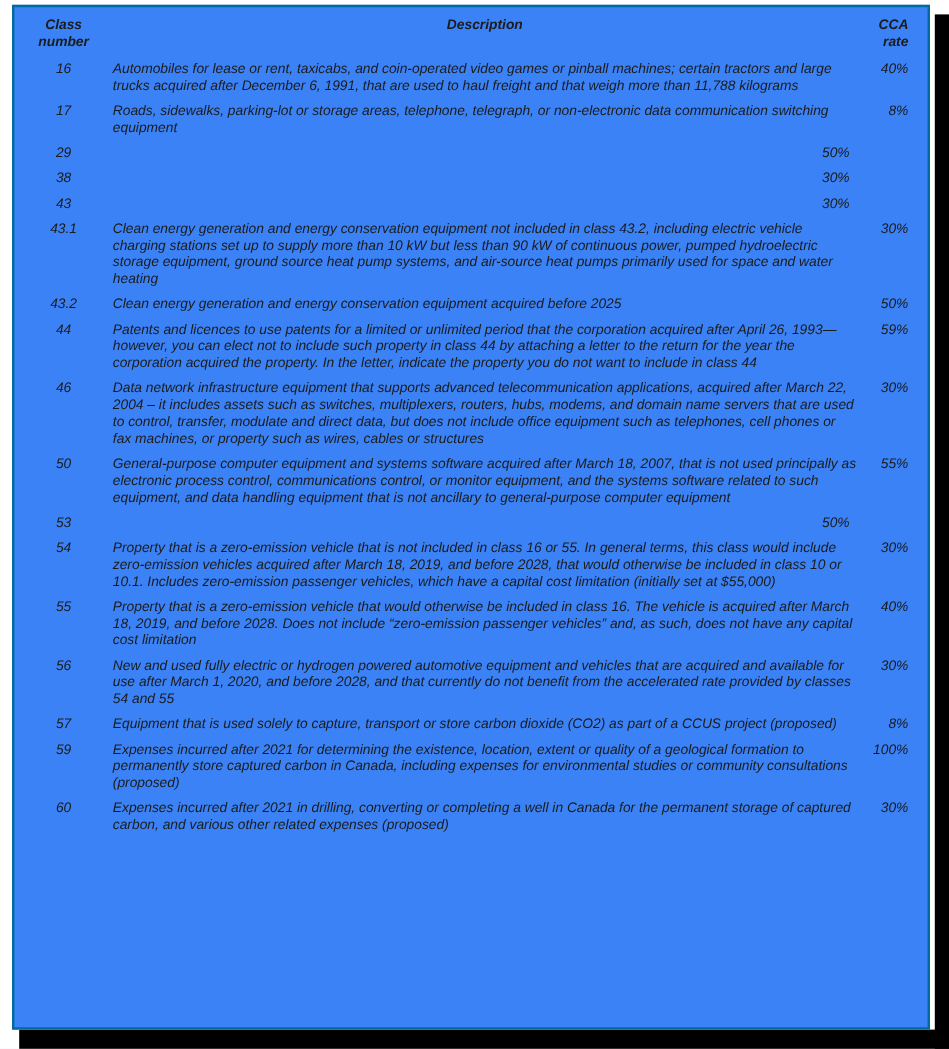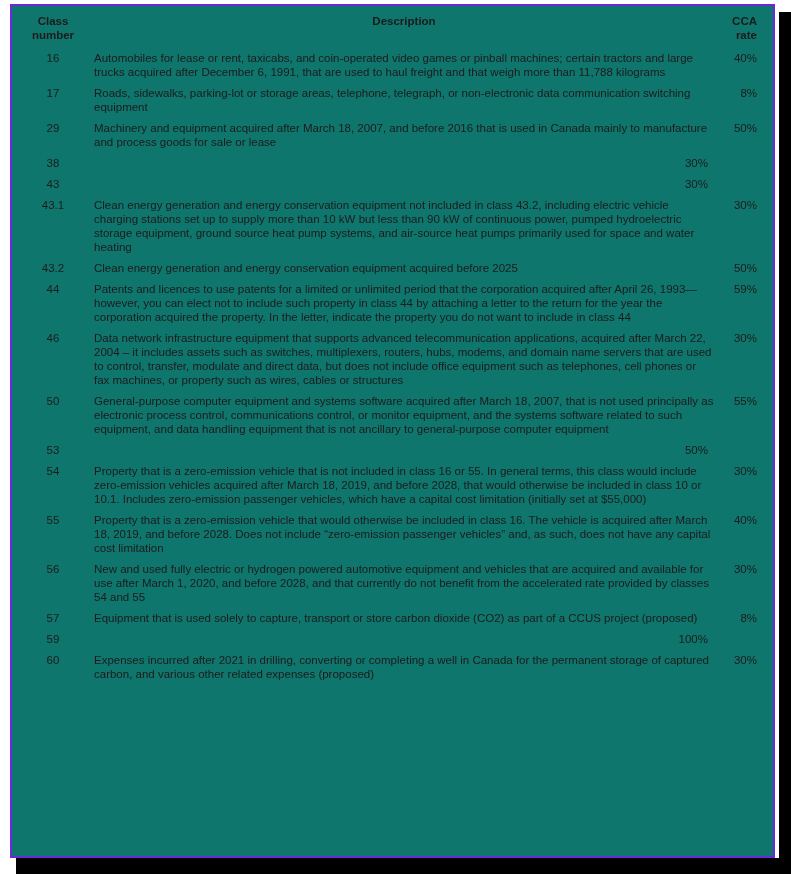--- a/index.html
+++ b/index.html
@@ -26,24 +26,25 @@
     position: absolute;
     left: 16px; top: 858px;
     width: 775px; height: 16px;
     background: #000;
   }
   
   .page {
     position: absolute;
     left: 10px; top: 4px;
     width: 761px; height: 850px;
-    border: 2px solid #6d28d9;
-    background: #0f766e;
+    border: 2px solid #0369a1;
+    background: #3b82f6;
     box-sizing: content-box;
     overflow: hidden;
+    font-style: italic;
   }
   .tbl {
     padding-top: 8px;
     font-size: 11.5px;
     line-height: 14px;
   }
   .row {
     display: grid;
     grid-template-columns: 82px 630px 49px;
     align-items: start;
@@ -107,21 +108,20 @@
   </div>
 
   <div class="row data">
     <div class="cell-class">17</div>
     <div class="cell-desc">Roads, sidewalks, parking-lot or storage areas, telephone, telegraph, or non-electronic data communication switching equipment</div>
     <div class="cell-rate">8%</div>
   </div>
 
   <div class="row data">
     <div class="cell-class">29</div>
-    <div class="cell-desc">Machinery and equipment acquired after March 18, 2007, and before 2016 that is used in Canada mainly to manufacture and process goods for sale or lease</div>
     <div class="cell-rate">50%</div>
   </div>
 
   <div class="row data">
     <div class="cell-class">38</div>
     <div class="cell-rate">30%</div>
   </div>
 
   <div class="row data">
     <div class="cell-class">43</div>
@@ -183,20 +183,21 @@
 
   <div class="row data">
     <div class="cell-class">57</div>
     <div class="cell-desc">Equipment that is used solely to capture, transport or store carbon dioxide (CO2) as part of a CCUS project (proposed)</div>
     <div class="cell-rate">8%</div>
   </div>
 
 
   <div class="row data">
     <div class="cell-class">59</div>
+    <div class="cell-desc">Expenses incurred after 2021 for determining the existence, location, extent or quality of a geological formation to permanently store captured carbon in Canada, including expenses for environmental studies or community consultations (proposed)</div>
     <div class="cell-rate">100%</div>
   </div>
 
   <div class="row data">
     <div class="cell-class">60</div>
     <div class="cell-desc">Expenses incurred after 2021 in drilling, converting or completing a well in Canada for the permanent storage of captured carbon, and various other related expenses (proposed)</div>
     <div class="cell-rate">30%</div>
   </div>
 </div>
 

